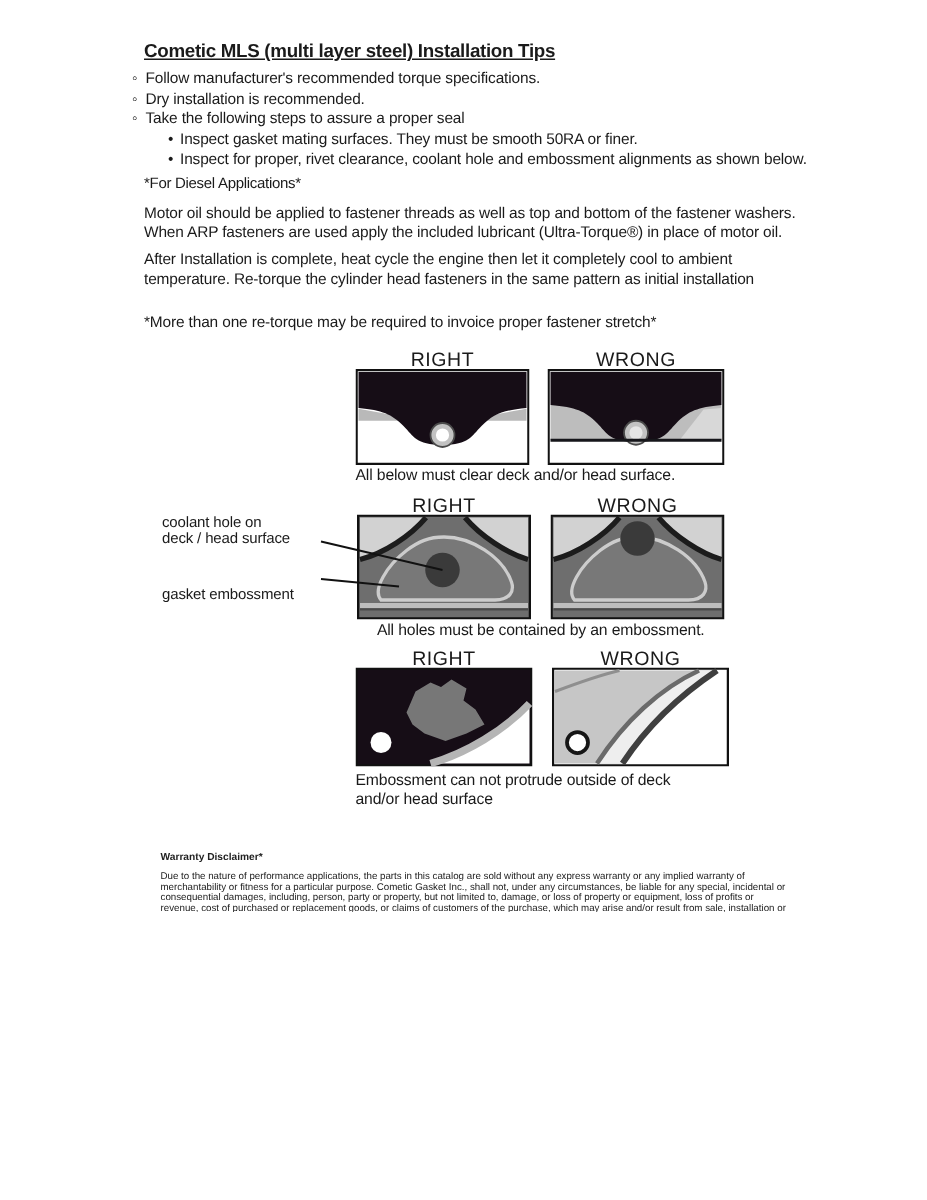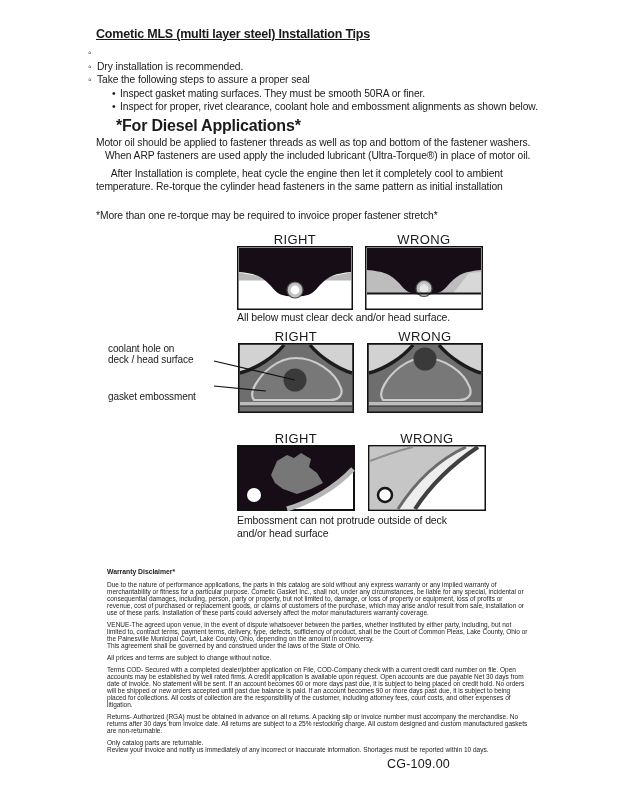--- a/index.html
+++ b/index.html
@@ -1,38 +1,38 @@
 <!DOCTYPE html>
 <html><head>
 <meta charset="utf-8">
 <style>
   html,body{margin:0;padding:0;background:#ffffff;}
   .page{
     position:relative;
-    width:618px;height:800px;
+    width:618px;height:608px;
     background:#ffffff;
     font-family:"Liberation Sans", sans-serif;
     color:#1a1a1a;
     overflow:hidden;
   }
   .abs{position:absolute;}
   .doc-title{
     left:96px;top:27px;
     font-size:12.5px;font-weight:bold;letter-spacing:-0.2px;
     text-decoration:underline;
     white-space:nowrap;
   }
   .bullets{left:88px;top:46px;font-size:10.3px;line-height:13.5px;letter-spacing:-0.1px;}
   .b-row{display:flex;}
   .b-marker{width:9px;flex:none;text-align:left;}
   .sub{margin-left:24px;}
   .sub .b-marker{width:8px;}
-  .diesel-heading{left:96px;top:117px;font-size:16px;font-weight:bold;letter-spacing:-0.2px;white-space:nowrap;margin-left:20px;}
+  .diesel-heading{left:96px;top:117px;font-size:10px;font-weight:normal;letter-spacing:-0.2px;white-space:nowrap;}
   .body-par{left:96px;font-size:10.3px;line-height:13.2px;letter-spacing:-0.1px;}
-  .body-par div{white-space:nowrap;text-align:right;}
+  .body-par div{white-space:nowrap;}
   .rw-label{font-size:13px;letter-spacing:0.4px;text-align:center;white-space:nowrap;}
   .caption{font-size:10.5px;letter-spacing:-0.1px;line-height:12.5px;}
   .ann-label{font-size:10px;line-height:10.5px;text-align:left;letter-spacing:-0.1px;}
   .ann-label div{white-space:nowrap;}
   .diag{z-index:1;}
   .overlay{z-index:2;}
   .warranty{
     left:107px;top:568px;width:421px;
     font-size:6.5px;line-height:7px;letter-spacing:0;
     color:#222222;
@@ -45,20 +45,21 @@
 </head>
 <body>
 
 <div class="page">
 
   <div class="abs doc-title">Cometic MLS (multi layer steel) Installation Tips</div>
 
   <div class="abs bullets">
     <div class="b-row">
       <span class="b-marker">◦</span>
+      <span>Follow manufacturer's recommended torque specifications.</span>
     </div>
     <div class="b-row">
       <span class="b-marker">◦</span>
       <span>Dry installation is recommended.</span>
     </div>
     <div class="b-row">
       <span class="b-marker">◦</span>
       <span>Take the following steps to assure a proper seal</span>
     </div>
     <div class="b-row sub">
@@ -147,20 +148,21 @@
       <path d="M16,57 C10,50 20,34 33,24 C41,18 48,15 58,15 C76,15 97,28 103,45 C105,51 102,57 92,57 L16,57 Z" fill="#787878" stroke="#cccccc" stroke-width="2.2"></path>
       <circle cx="58" cy="16" r="11.5" fill="#3a3a3a"></circle>
     </svg>
   </div>
 
   <svg class="abs overlay" style="left:213px;top:355px;" width="90" height="42" viewBox="0 0 90 42">
     <line x1="1" y1="6" x2="82" y2="25" stroke="#111111" stroke-width="1.2"></line>
     <line x1="1" y1="31" x2="53" y2="36" stroke="#111111" stroke-width="1.2"></line>
   </svg>
 
+  <div class="abs caption" style="left:238px;top:414px;width:245px;text-align:center;">All holes must be contained by an embossment.</div>
 
   <div class="abs rw-label" style="left:237px;top:431px;width:118px;">RIGHT</div>
   <div class="abs rw-label" style="left:368px;top:431px;width:118px;">WRONG</div>
 
   <div class="abs diag" style="left:237px;top:445px;">
     <svg width="118" height="66" viewBox="0 0 118 66">
       <rect x="0.75" y="0.75" width="116.5" height="64.5" fill="#160d16" stroke="#111111" stroke-width="1.5"></rect>
       <path d="M116,24 L116,64 L50,64 C74,57 99,42 116,24 Z" fill="#ffffff"></path>
       <path d="M50,64 C74,57 99,42 116,24" stroke="#b5b5b5" stroke-width="5" fill="none"></path>
       <path d="M34,30 L40,16 L50,10 L57,13 L64,8 L74,14 L72,22 L80,28 L86,38 L74,44 L60,49 L46,44 L38,38 Z" fill="#777777"></path>

